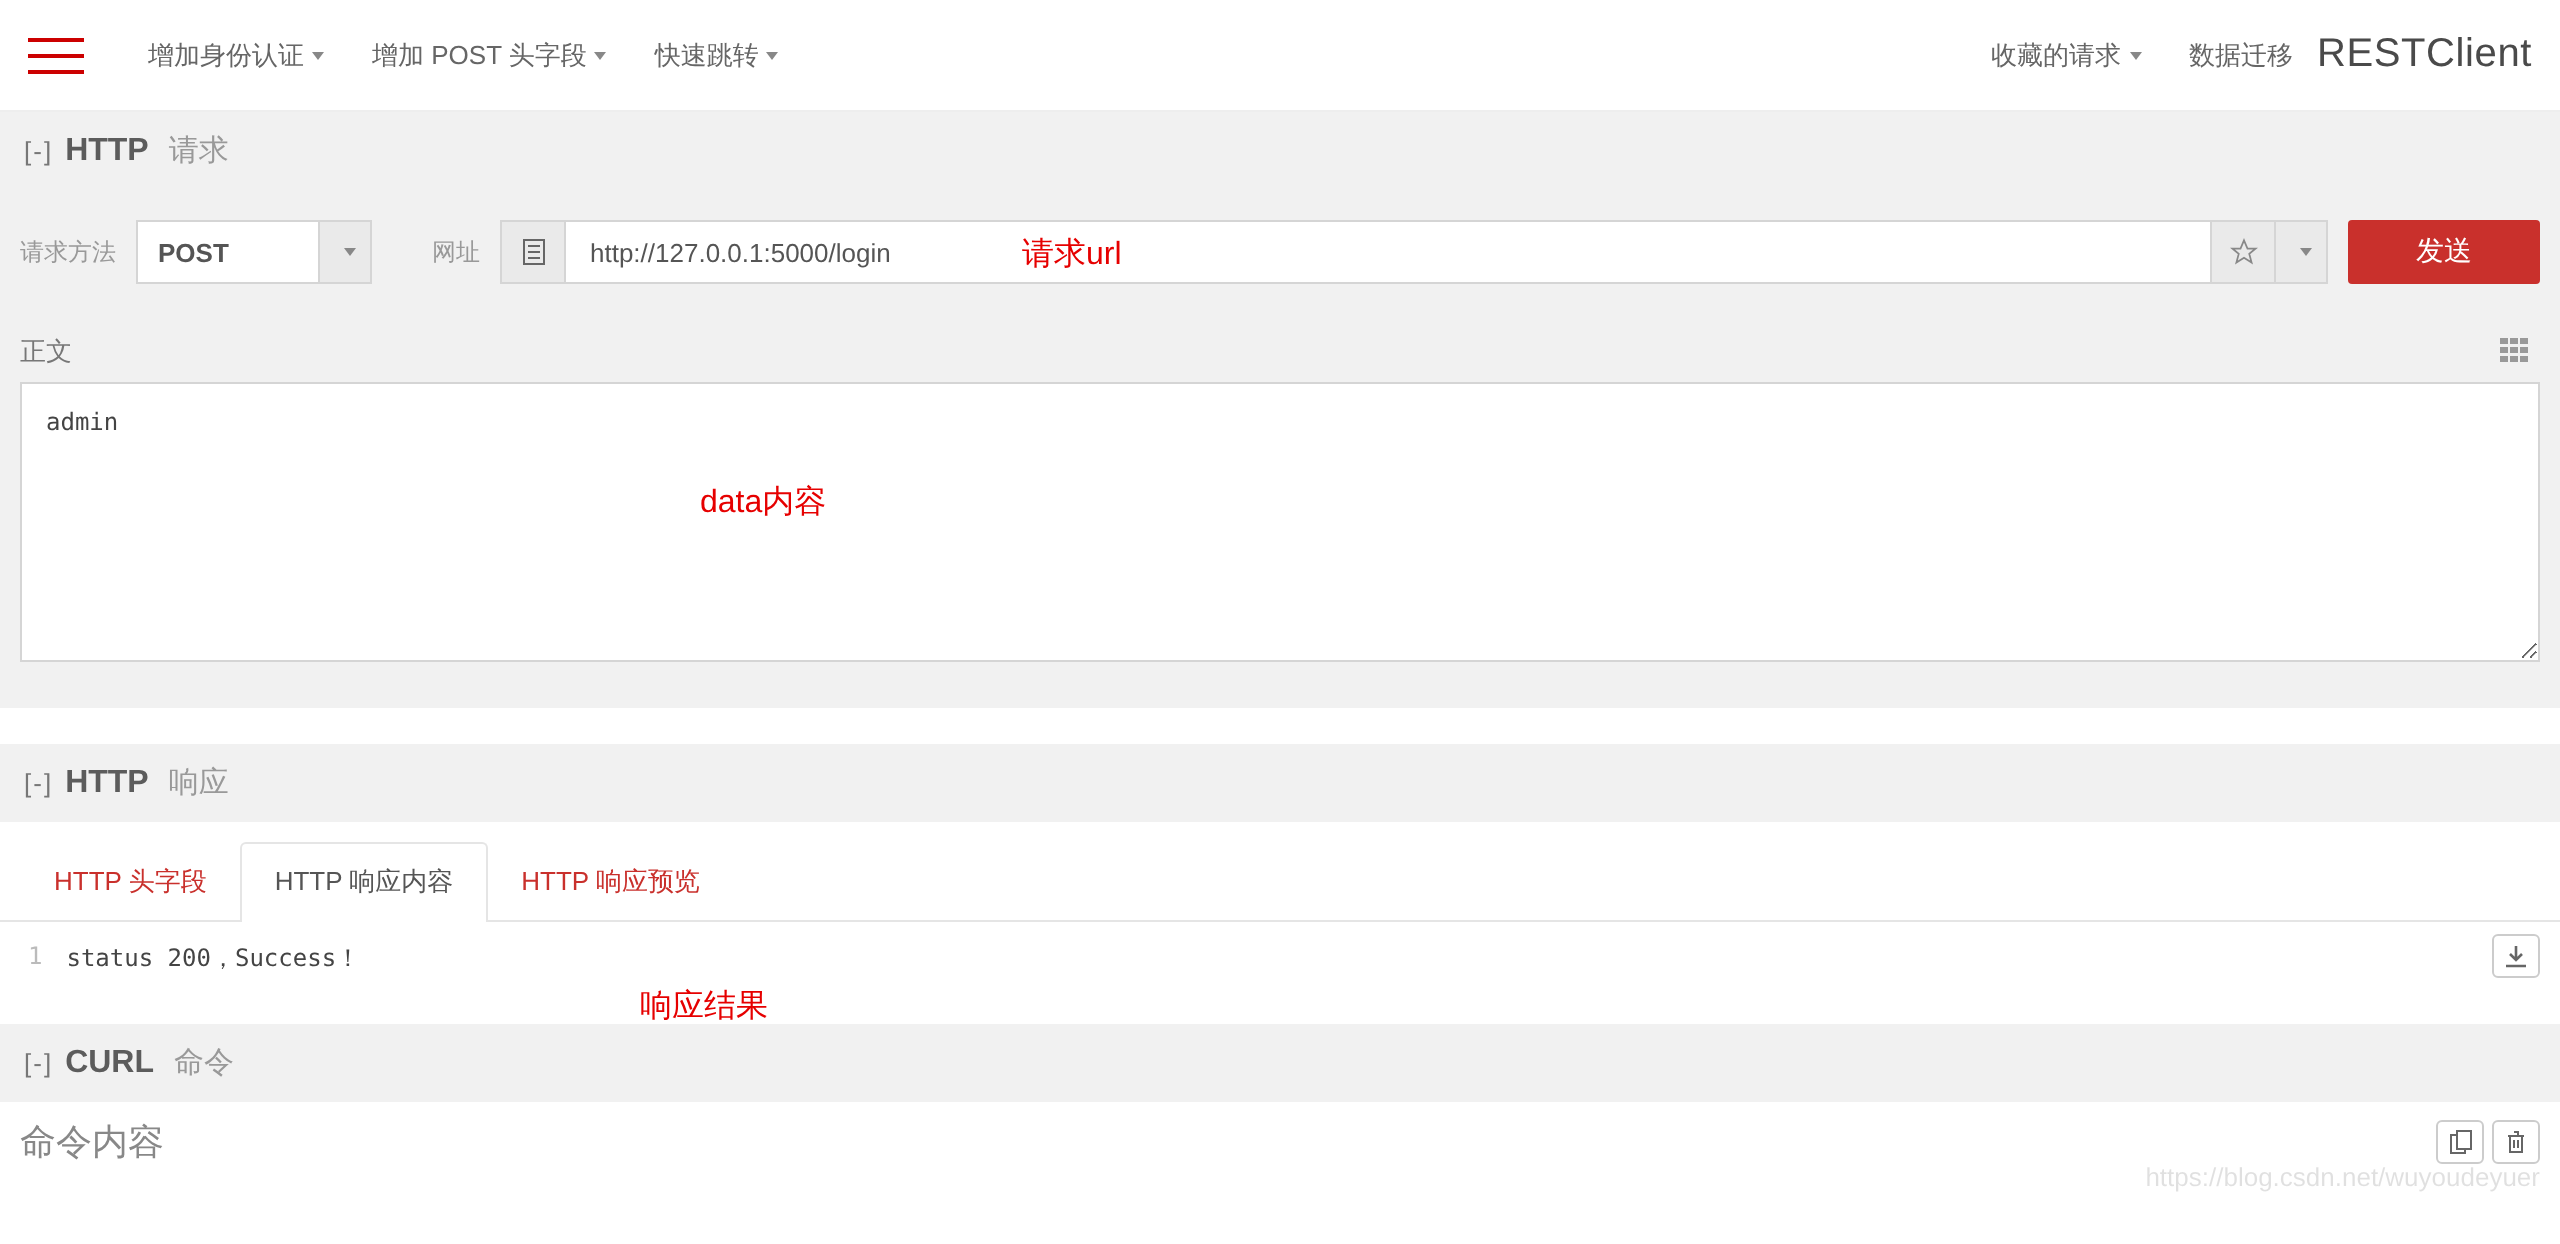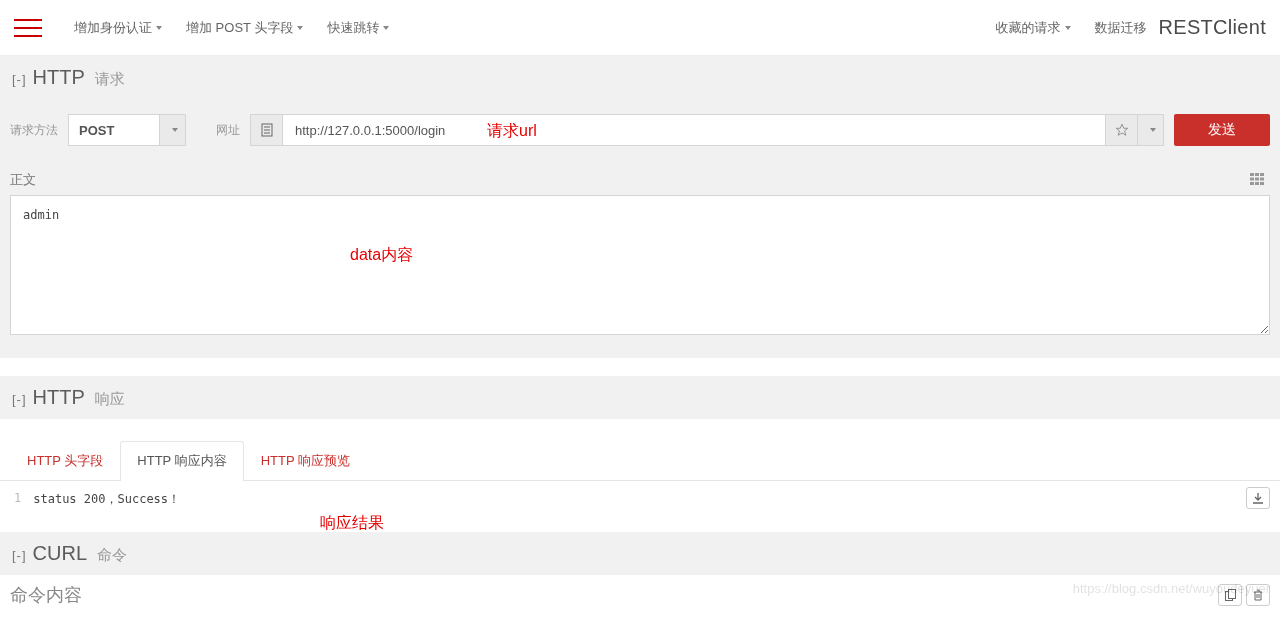--- a/index.html
+++ b/index.html
@@ -36,21 +36,21 @@
     .brand { font-size: 20px; color: #4a4a4a; font-weight: 300; padding-right: 4px; letter-spacing: 0.3px; }
 
     .section-bar {
       background: #f1f1f1;
       padding: 10px 12px;
       display: flex;
       align-items: baseline;
       gap: 6px;
     }
     .toggle-bracket { color: #777; font-size: 13px; cursor: pointer; letter-spacing: 1px; }
-    .section-title { color: #5c5c5c; font-size: 20px; font-weight: 400; }
+    .section-title { color: #5c5c5c; font-size: 16px; font-weight: 700; }
     .section-sub { color: #999; font-size: 15px; margin-left: 4px; }
 
     .request-row {
       display: flex; align-items: center; gap: 10px;
       padding: 15px 10px;
       background: #f1f1f1;
     }
     .fld-label { color: #999; font-size: 12px; }
     .method-select {
       display: flex; align-items: center;
@@ -100,21 +100,21 @@
     .body-label-row { display: flex; align-items: center; padding-bottom: 6px; color: #777; }
     .grid-icon { margin-left: auto; margin-right: 6px; cursor: pointer; }
     .body-textarea {
       width: 100%; height: 140px; resize: vertical;
       border: 1px solid #d5d5d5; padding: 12px;
       font-family: "SimSun", monospace; font-size: 12px; color: #444;
       outline: none;
     }
     .body-wrap { position: relative; }
 
-    .response-wrap { padding-top: 14px; }
+    .response-wrap { padding-top: 2px; }
     .tabs { display: flex; padding: 8px 10px 0; gap: 0; border-bottom: 1px solid #e5e5e5; background: #fff; }
     .tab {
       padding: 10px 16px; font-size: 13px; cursor: pointer;
       border: 1px solid transparent; border-bottom: none;
       color: #c9302c;
     }
     .tab.active {
       color: #555; font-weight: 400;
       background: #fff; border-color: #e5e5e5;
       border-radius: 3px 3px 0 0;
@@ -209,21 +209,21 @@
     </span>
     <input class="url-input" value="http://127.0.0.1:5000/login" style="">
     <span class="url-star">
       <svg width="14" height="14" viewBox="0 0 24 24">
           <polygon points="12,2 15,9 22,9 16.5,13.5 18.5,21 12,17 5.5,21 7.5,13.5 2,9 9,9" fill="none" stroke="#888" stroke-width="1.5"></polygon>
         </svg>
     </span>
     <span class="url-dropdown2">
       <span class="caret-down"></span>
     </span>
-    <span class="annotation" style="left:236px;top:6px;">请求url</span>
+    <span class="annotation" style="left:260px;top:6px;">请求url</span>
   </div>
   <button class="send-btn">发送</button>
 </div>
 
 <div class="body-block">
   <div class="body-label-row">
     <span>正文</span>
     <span class="grid-icon">
       <svg width="14" height="12" viewBox="0 0 14 12">
           <rect x="0" y="0" width="4" height="3" fill="#999"></rect>

